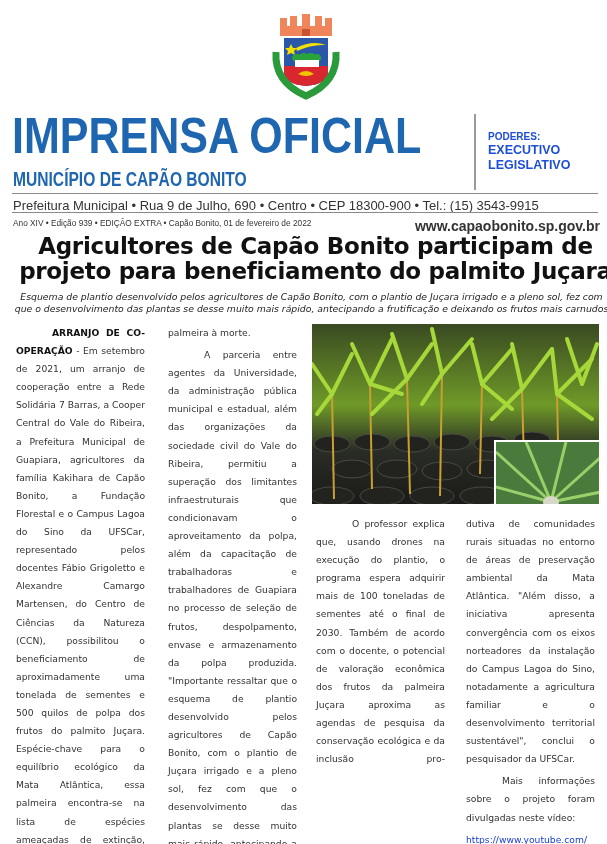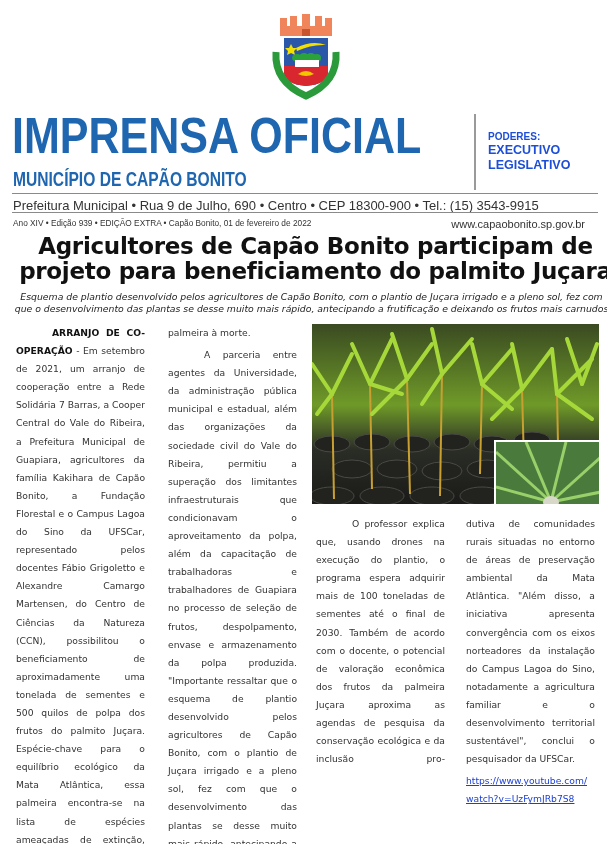--- a/index.html
+++ b/index.html
@@ -24,21 +24,21 @@
   .vdivider { position: absolute; left: 474px; top: 114px; width: 2px; height: 76px; background: #9a9a9a; }
   .powers { position: absolute; left: 488px; top: 130px; width: 110px; text-align: left; color: #1d4ed8;
             font-family: "Liberation Sans", sans-serif; font-weight: bold; }
   .powers .lbl { font-size: 10px; line-height: 13px; }
   .powers .item { font-size: 12.5px; line-height: 15px; }
 
   .rule1 { position: absolute; left: 12px; top: 193px; width: 586px; height: 1px; background: #8a8a8a; }
   .address { position: absolute; left: 13px; top: 198px; font-size: 13px; color: #333; white-space: nowrap; font-family: "Liberation Sans", sans-serif; }
   .rule2 { position: absolute; left: 12px; top: 212px; width: 586px; height: 1px; background: #8a8a8a; }
   .edition { position: absolute; left: 13px; top: 218px; font-size: 8.3px; color: #333; white-space: nowrap; font-family: "Liberation Sans", sans-serif; }
-  .website { position: absolute; right: 22px; top: 218px; font-size: 11px; color: #333; white-space: nowrap; font-family: "Liberation Sans", sans-serif; }
+  .website { position: absolute; right: 7px; top: 218px; font-size: 14px; color: #333; white-space: nowrap; font-family: "Liberation Sans", sans-serif; font-weight: bold; }
 
   .headline {
     position: absolute; left: 12px; top: 234px; width: 607px; text-align: center;
     font-family: "DejaVu Sans", sans-serif; font-weight: bold; font-size: 23px;
     line-height: 25px; color: #111; letter-spacing: -0.3px;
   }
   .subhead {
     position: absolute; left: 14px; top: 291px; width: 595px; text-align: center;
     font-family: "DejaVu Sans", sans-serif; font-style: italic; font-size: 9.3px;
     line-height: 12px; color: #222;
@@ -200,14 +200,15 @@
     <ellipse cx="55" cy="60" rx="8" ry="6" fill="#d8d8c8"></ellipse>
   </svg>
 </div>
 
 <div class="col col3">
   <p class="indent">O professor explica que, usando drones na execução do plantio, o programa espera adquirir mais de 100 toneladas de sementes até o final de 2030. Também de acordo com o docente, o potencial de valoração econômica dos frutos da palmeira Juçara aproxima as agendas de pesquisa da conservação ecológica e da inclusão pro-</p>
 </div>
 
 <div class="col col4">
   <p class="last">dutiva de comunidades rurais situadas no entorno de áreas de preservação ambiental da Mata Atlântica. "Além disso, a iniciativa apresenta convergência com os eixos norteadores da instalação do Campus Lagoa do Sino, notadamente a agricultura familiar e o desenvolvimento territorial sustentável", conclui o pesquisador da UFSCar.</p>
+  <p class="indent last">Mais informações sobre o projeto foram divulgadas neste vídeo:</p>
   <p class="link"><span>https://www.youtube.com/</span><br><span>watch?v=UzFymJRb7S8</span></p>
 </div>
 
 </body></html>

